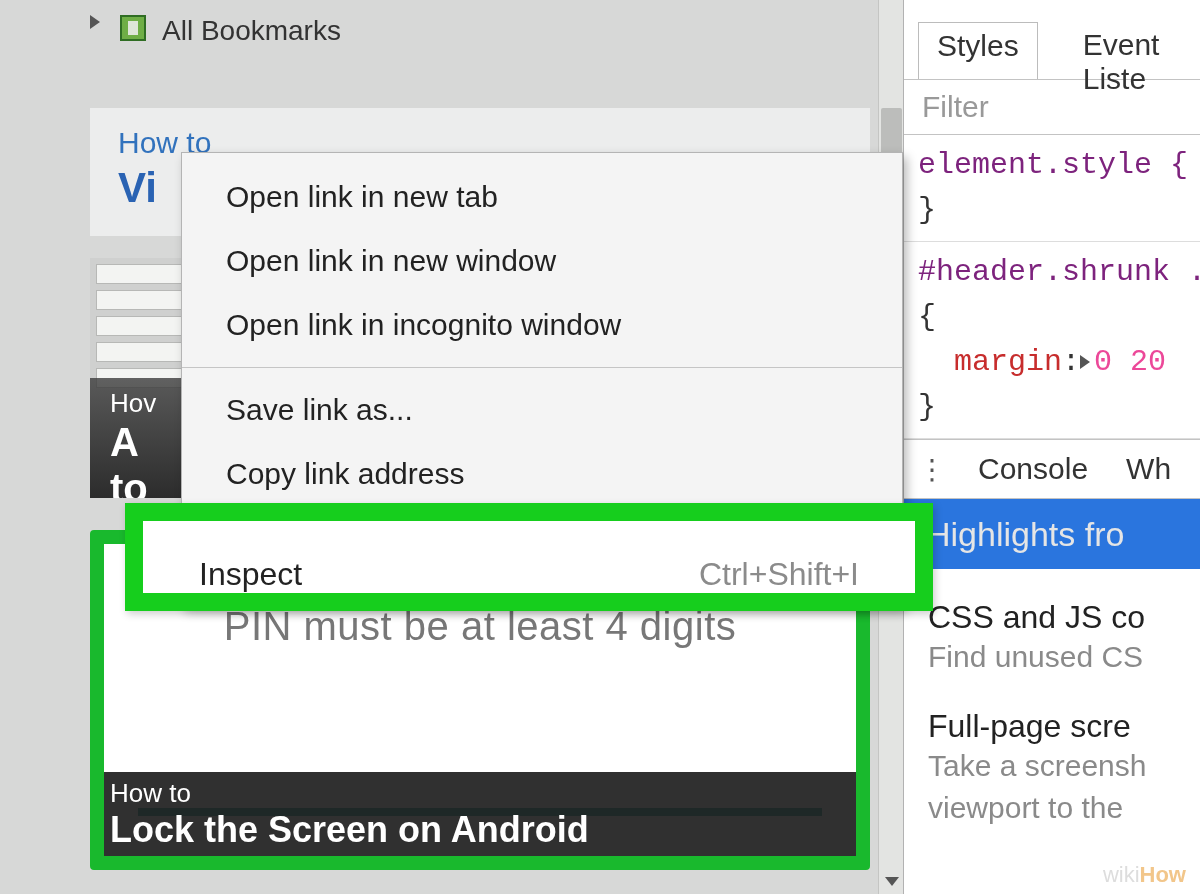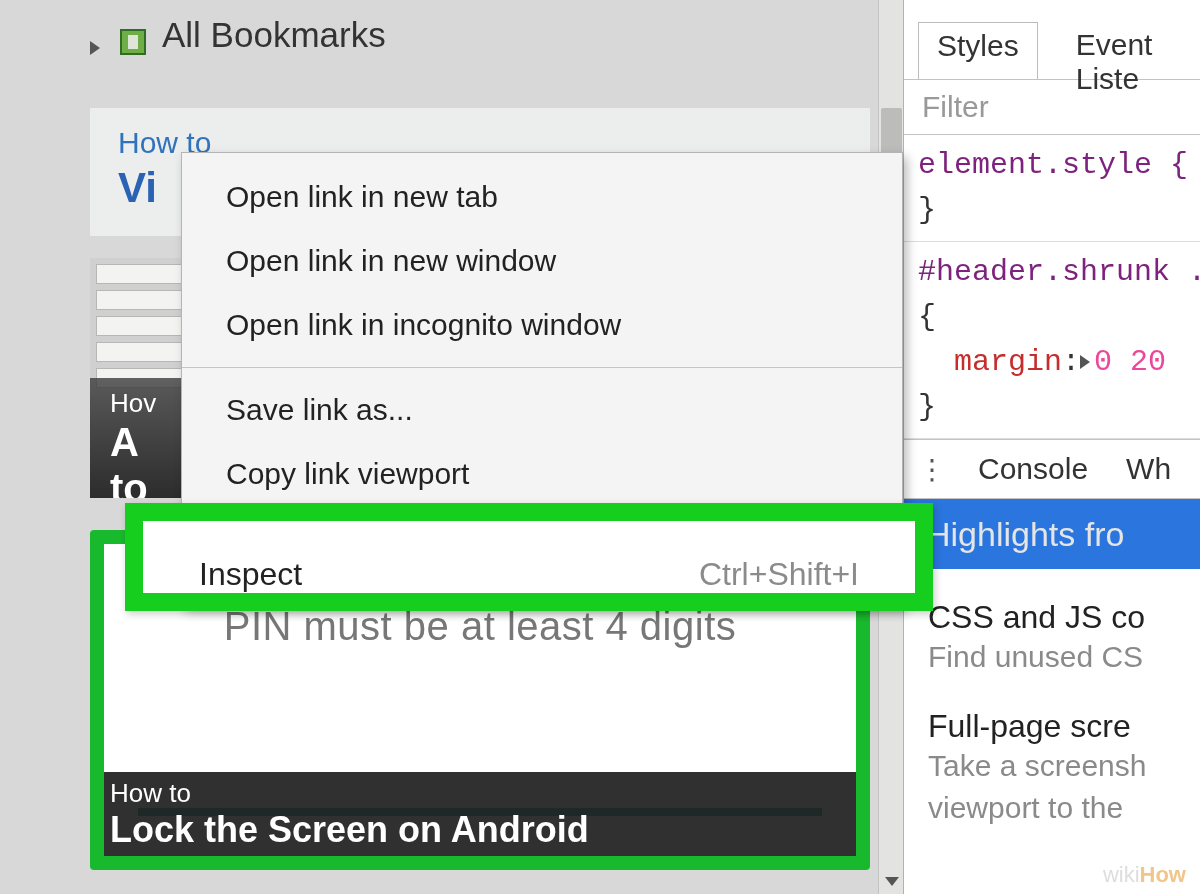--- a/index.html
+++ b/index.html
@@ -20,22 +20,22 @@
     top: 0;
     width: 903px;
     height: 894px;
   }
 
   .bookmark-row {
     position: absolute;
     left: 90px;
     top: 15px;
     display: flex;
-    align-items: flex-end;
-    font-size: 35px;
+    align-items: flex-start;
+    font-size: 28px;
     color: #333;
   }
   .bookmark-row .tri {
     width: 0; height: 0;
     border-top: 7px solid transparent;
     border-bottom: 7px solid transparent;
     border-left: 10px solid #555;
     margin-right: 20px;
   }
   .bookmark-icon {
@@ -228,21 +228,21 @@
     border-left: 1px solid #b2b2b2;
     font-family: "Segoe UI", Arial, sans-serif;
     overflow: hidden;
   }
 
   .tabrow {
     border-bottom: 1px solid #c3c3c3;
     padding: 22px 0 0 14px;
     height: 80px;
     display: flex;
-    gap: 20px;
+    gap: 27px;
   }
   .tabrow .tab {
     padding: 6px 18px;
     font-size: 30px;
     color: #333;
   }
   .tabrow .tab.active {
     border: 1px solid #bcbcbc;
     border-bottom: none;
     background: #fff;
@@ -376,21 +376,21 @@
     <span>Open link in new window</span>
   </div>
   <div class="menu-item">
     <span>Open link in incognito window</span>
   </div>
   <div class="menu-sep"></div>
   <div class="menu-item">
     <span>Save link as...</span>
   </div>
   <div class="menu-item">
-    <span>Copy link viewport</span>
+    <span>Copy link address</span>
   </div>
   <div style="height:88px"></div>
 </div>
 
 <div class="highlight-box">
   <div class="highlight-item">
     <span>Inspect</span>
     <span class="shortcut">Ctrl+Shift+I</span>
   </div>
 </div>

